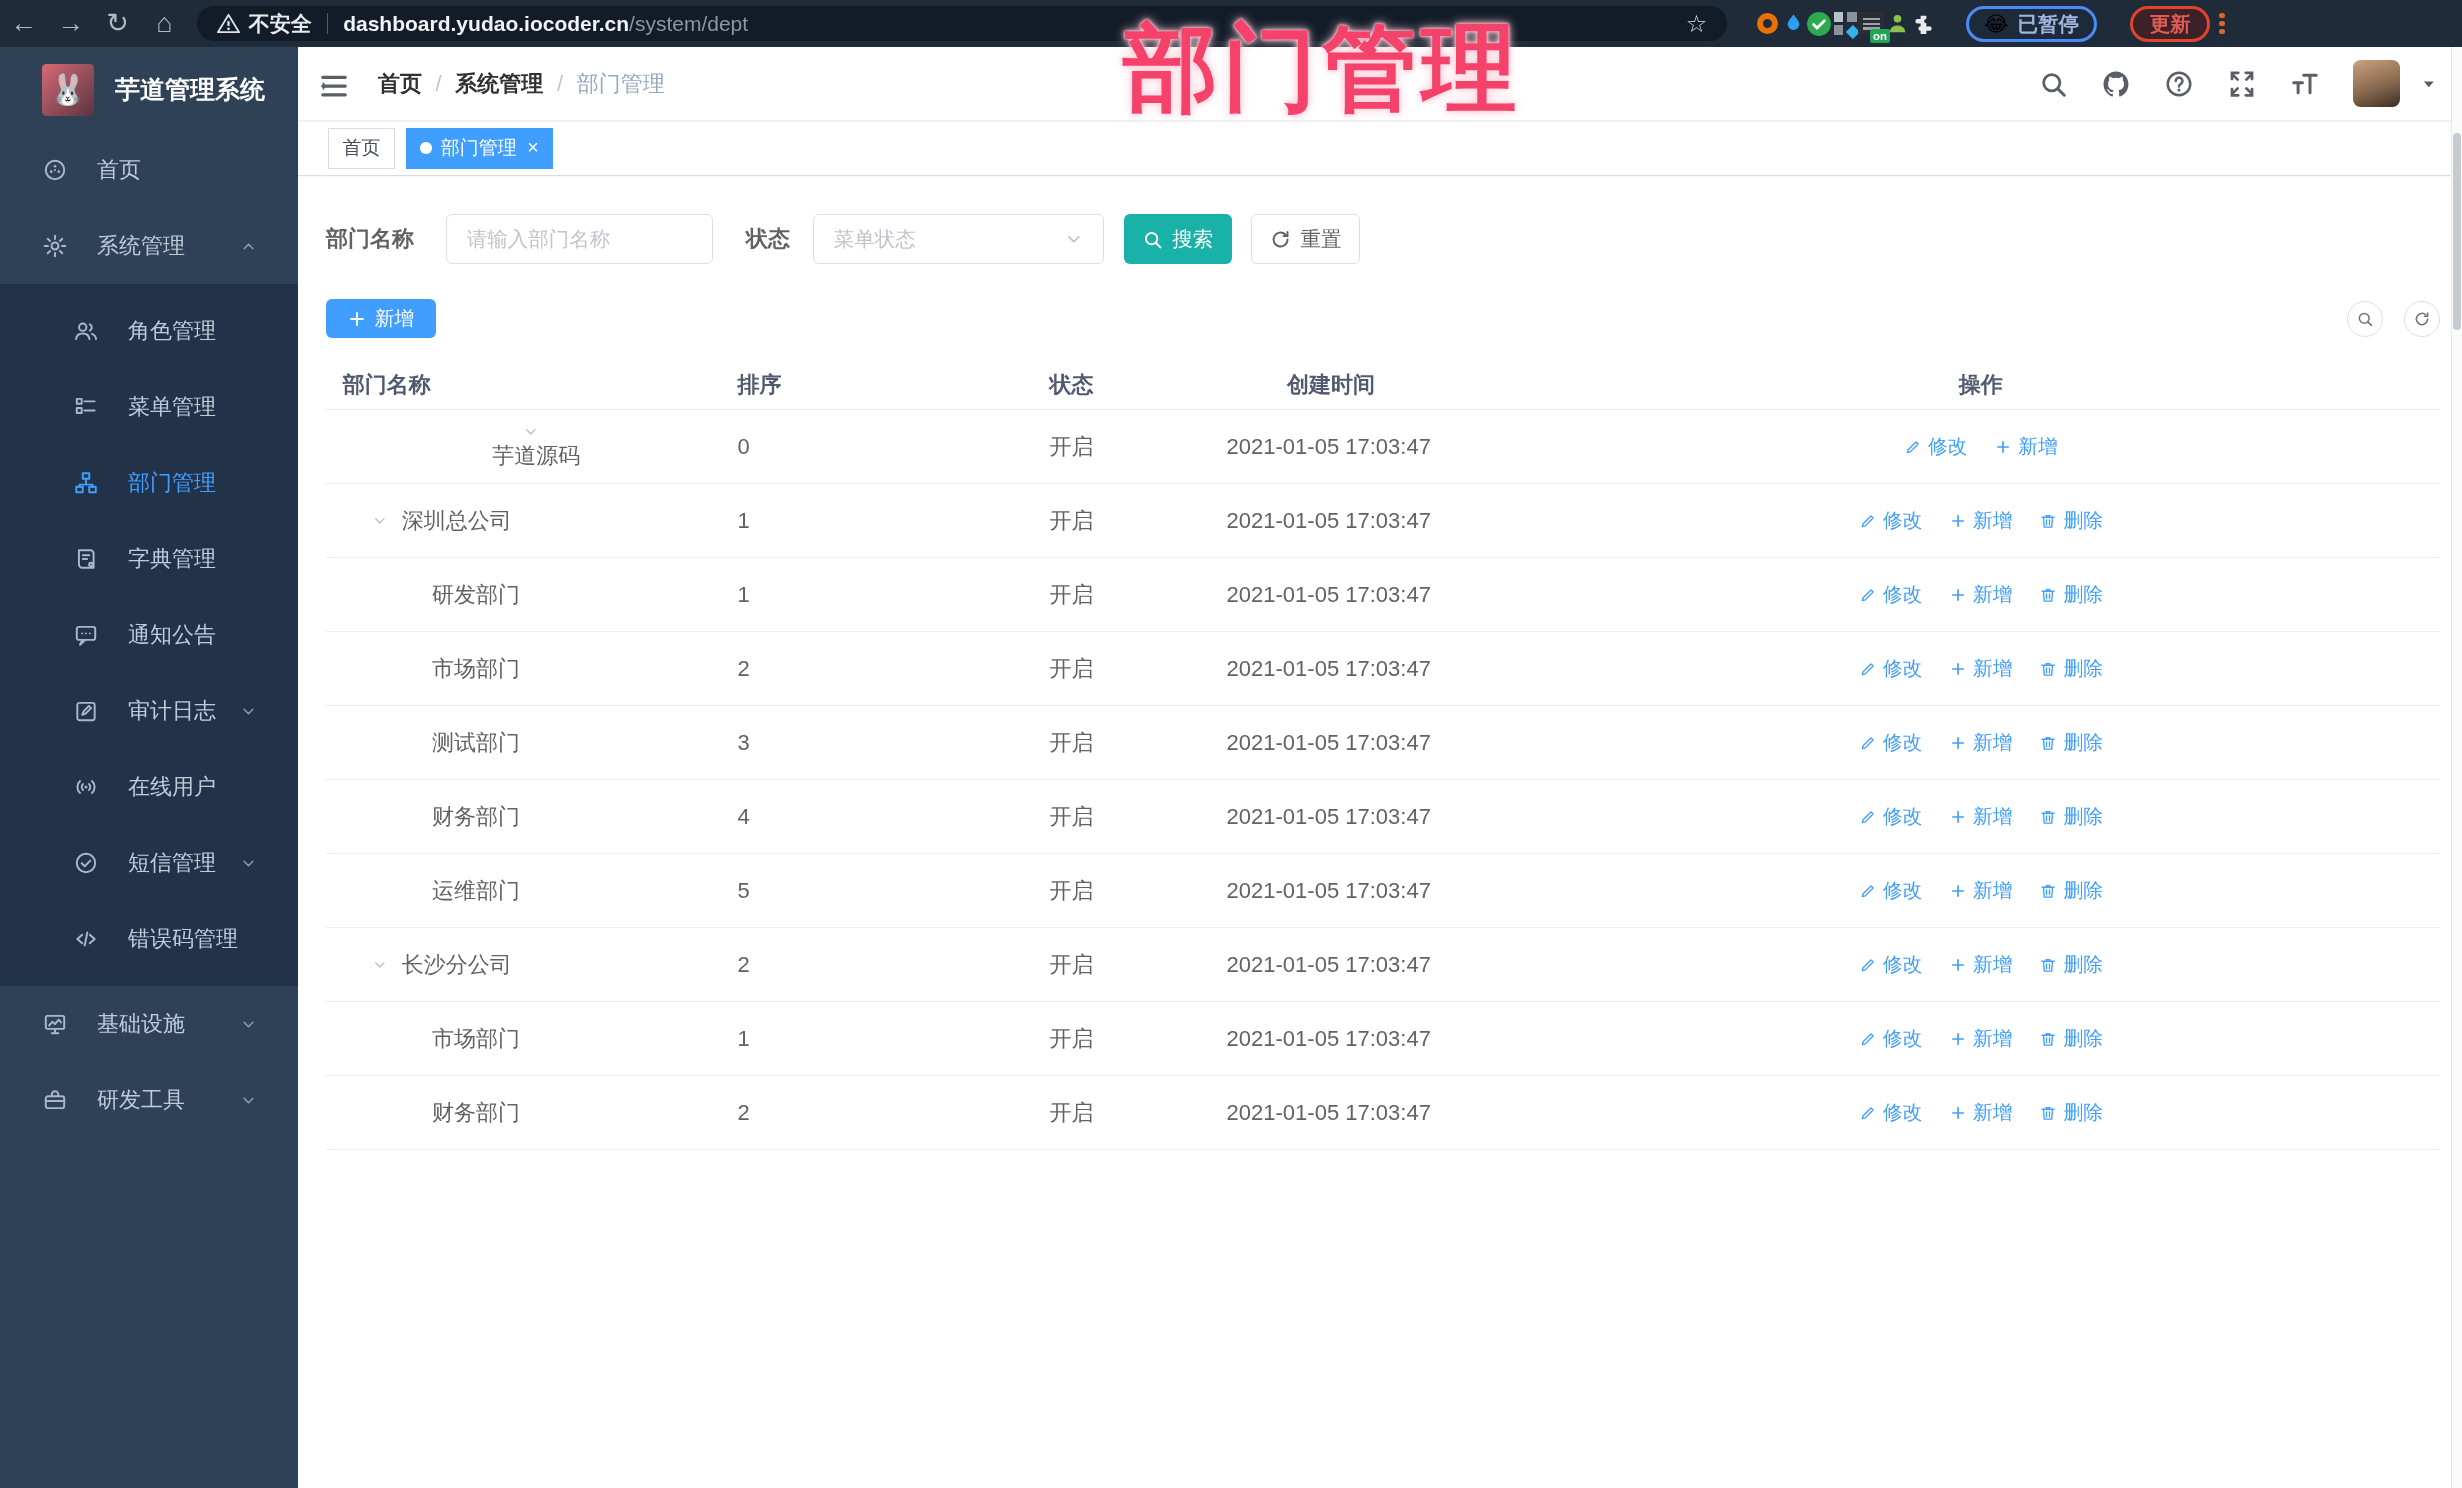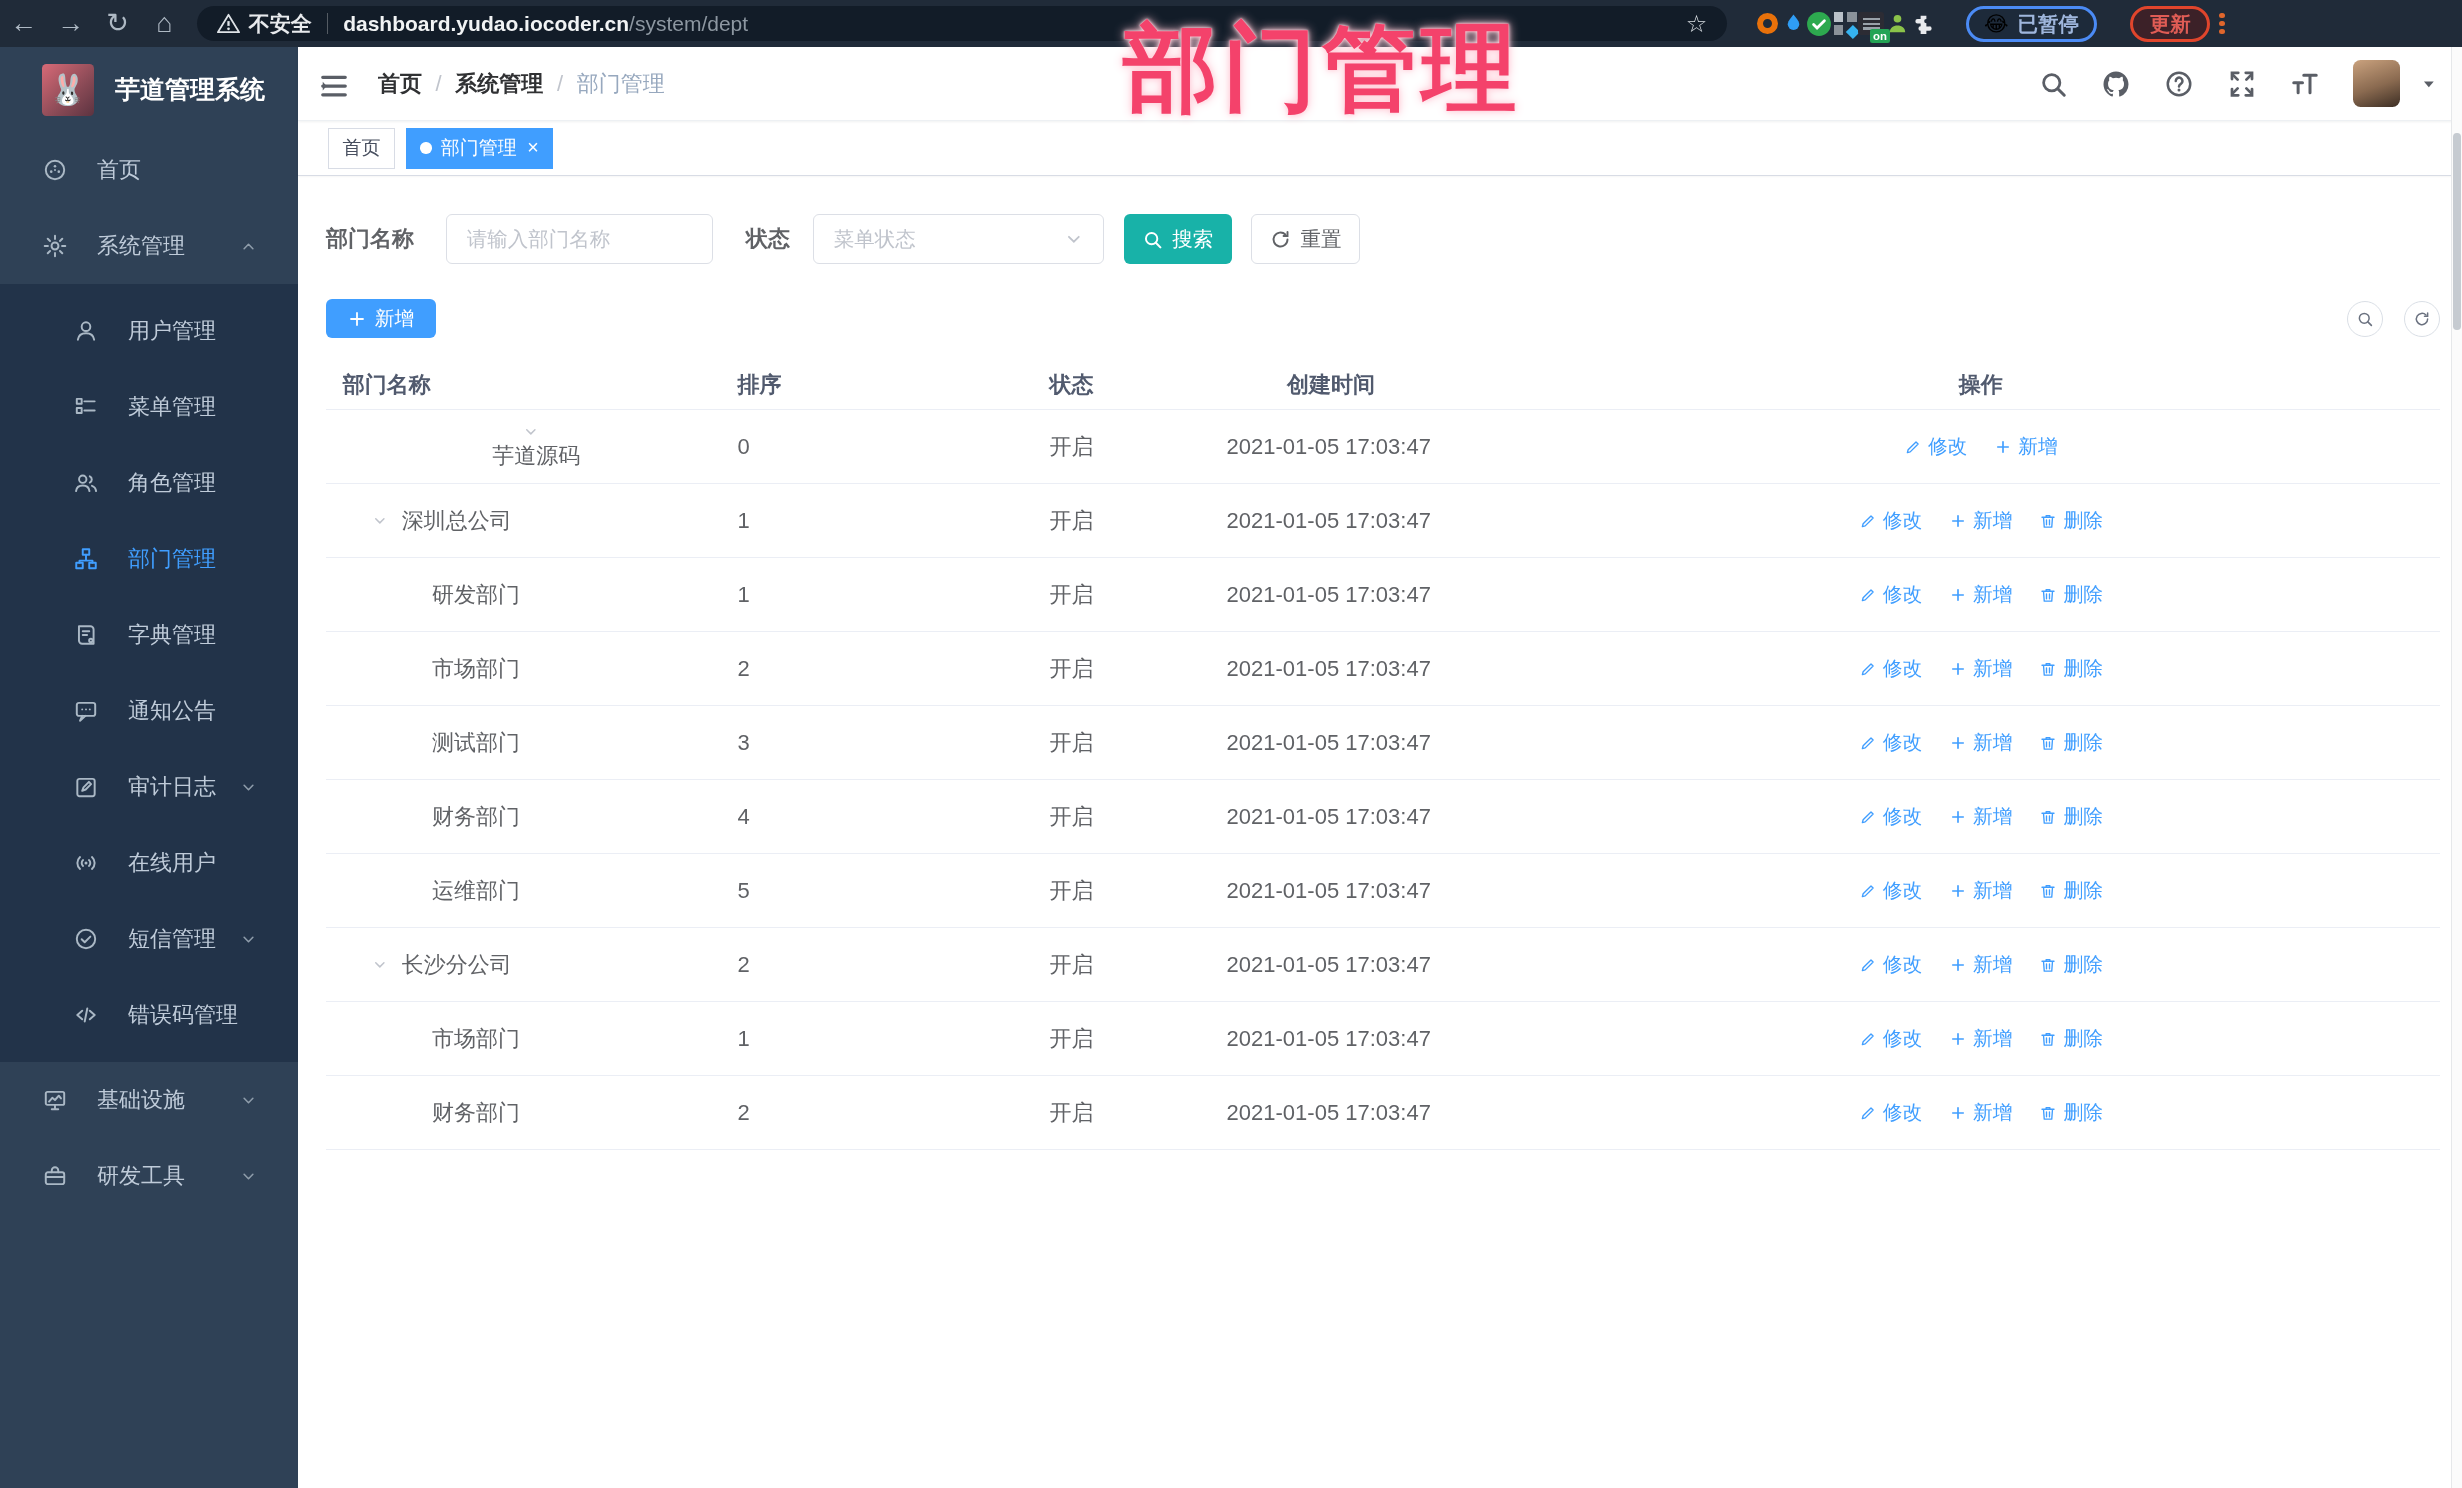--- a/index.html
+++ b/index.html
@@ -224,41 +224,34 @@
                 <path d="M12 2.5v3M12 18.5v3M2.5 12h3M18.5 12h3M5.3 5.3l2.1 2.1M16.6 16.6l2.1 2.1M18.7 5.3l-2.1 2.1M7.4 16.6l-2.1 2.1"></path>
               </svg></span>
             <span>系统管理</span>
             <span class="chev"><svg viewBox="0 0 24 24" fill="none" stroke="currentColor" stroke-width="1.8" stroke-linecap="round" stroke-linejoin="round">
                 <path d="M7 14.5l5-5 5 5"></path>
               </svg></span>
           </div>
           <div class="submenu">
             <div class="menu-item">
               <span class="mi-ico"><svg viewBox="0 0 24 24" fill="none" stroke="currentColor" stroke-width="1.8" stroke-linecap="round" stroke-linejoin="round">
-                  <circle cx="12" cy="8" r="4"></circle>
-                  <path d="M4.5 20c.5-4 3.5-6 7.5-6s7 2 7.5 6"></path>
-                </svg></span>
-              <span>用户管理</span>
+                  <circle cx="9" cy="8.5" r="3.4"></circle>
+                  <path d="M2.8 19.5c.4-3.4 2.9-5.2 6.2-5.2s5.8 1.8 6.2 5.2"></path>
+                  <path d="M15.5 5.8a3.2 3.2 0 0 1 0 5.8M17.5 14.6c2.2.7 3.5 2.3 3.8 4.9"></path>
+                </svg></span>
+              <span>角色管理</span>
             </div>
             <div class="menu-item">
               <span class="mi-ico"><svg viewBox="0 0 24 24" fill="none" stroke="currentColor" stroke-width="1.8" stroke-linecap="round" stroke-linejoin="round">
                   <rect x="3.5" y="4.5" width="4.5" height="4.5"></rect>
                   <path d="M10.5 6.8H20"></path>
                   <rect x="3.5" y="13" width="4.5" height="4.5"></rect>
                   <path d="M10.5 15.2H20"></path>
                 </svg></span>
               <span>菜单管理</span>
-            </div>
-            <div class="menu-item">
-              <span class="mi-ico"><svg viewBox="0 0 24 24" fill="none" stroke="currentColor" stroke-width="1.8" stroke-linecap="round" stroke-linejoin="round">
-                  <circle cx="9" cy="8.5" r="3.4"></circle>
-                  <path d="M2.8 19.5c.4-3.4 2.9-5.2 6.2-5.2s5.8 1.8 6.2 5.2"></path>
-                  <path d="M15.5 5.8a3.2 3.2 0 0 1 0 5.8M17.5 14.6c2.2.7 3.5 2.3 3.8 4.9"></path>
-                </svg></span>
-              <span>角色管理</span>
             </div>
             <div class="menu-item active">
               <span class="mi-ico"><svg viewBox="0 0 24 24" fill="none" stroke="currentColor" stroke-width="1.8" stroke-linecap="round" stroke-linejoin="round">
                   <rect x="9" y="3" width="6" height="5"></rect>
                   <rect x="3" y="15.5" width="6" height="5"></rect>
                   <rect x="15" y="15.5" width="6" height="5"></rect>
                   <path d="M12 8v3.5M6 15.5v-2h12v2M12 11.5v2"></path>
                 </svg></span>
               <span>部门管理</span>
             </div>

